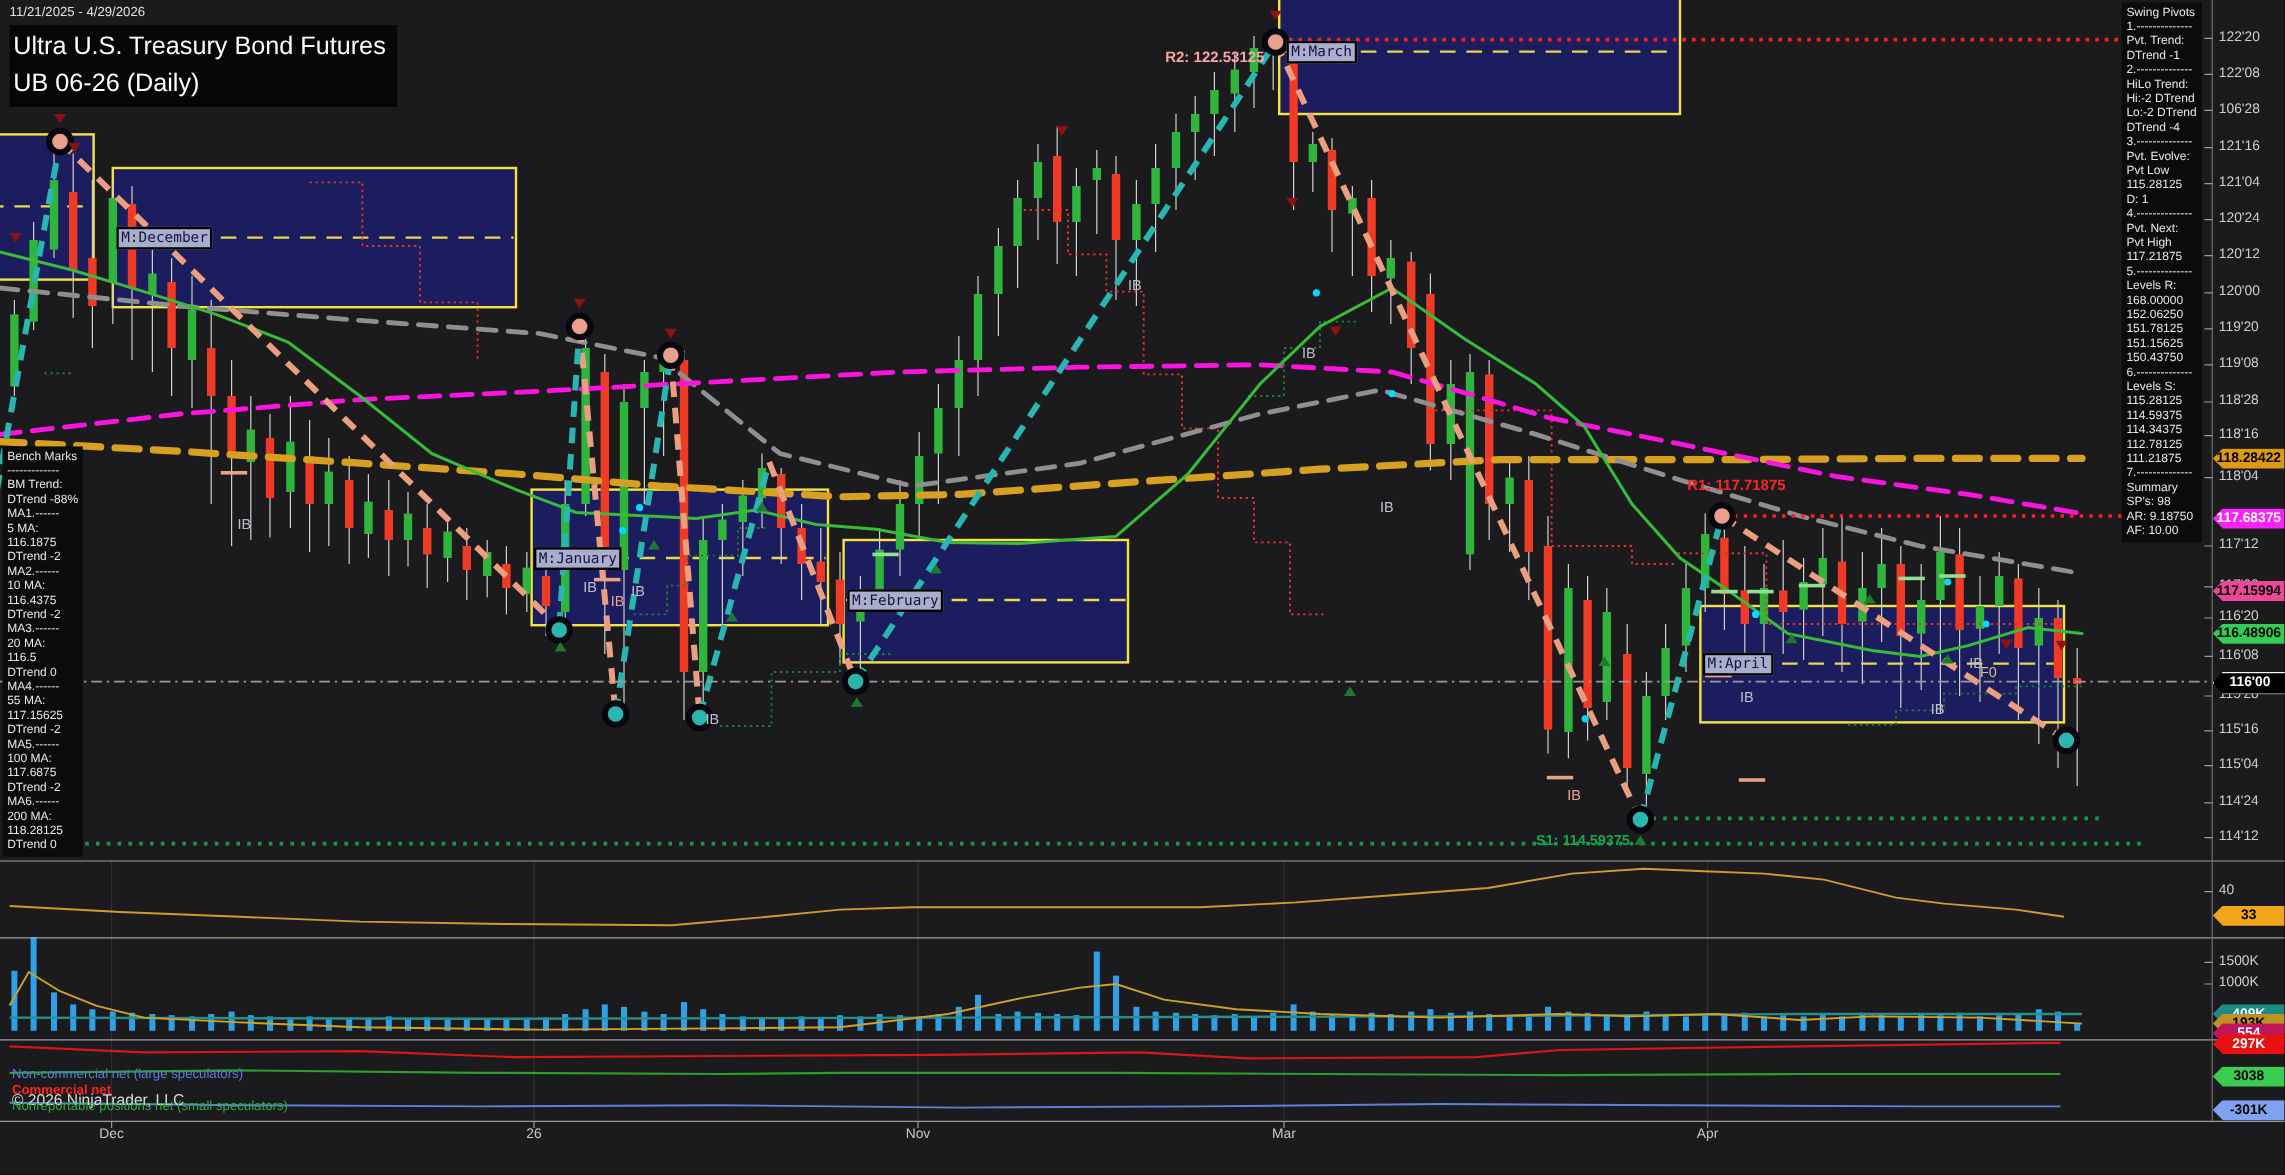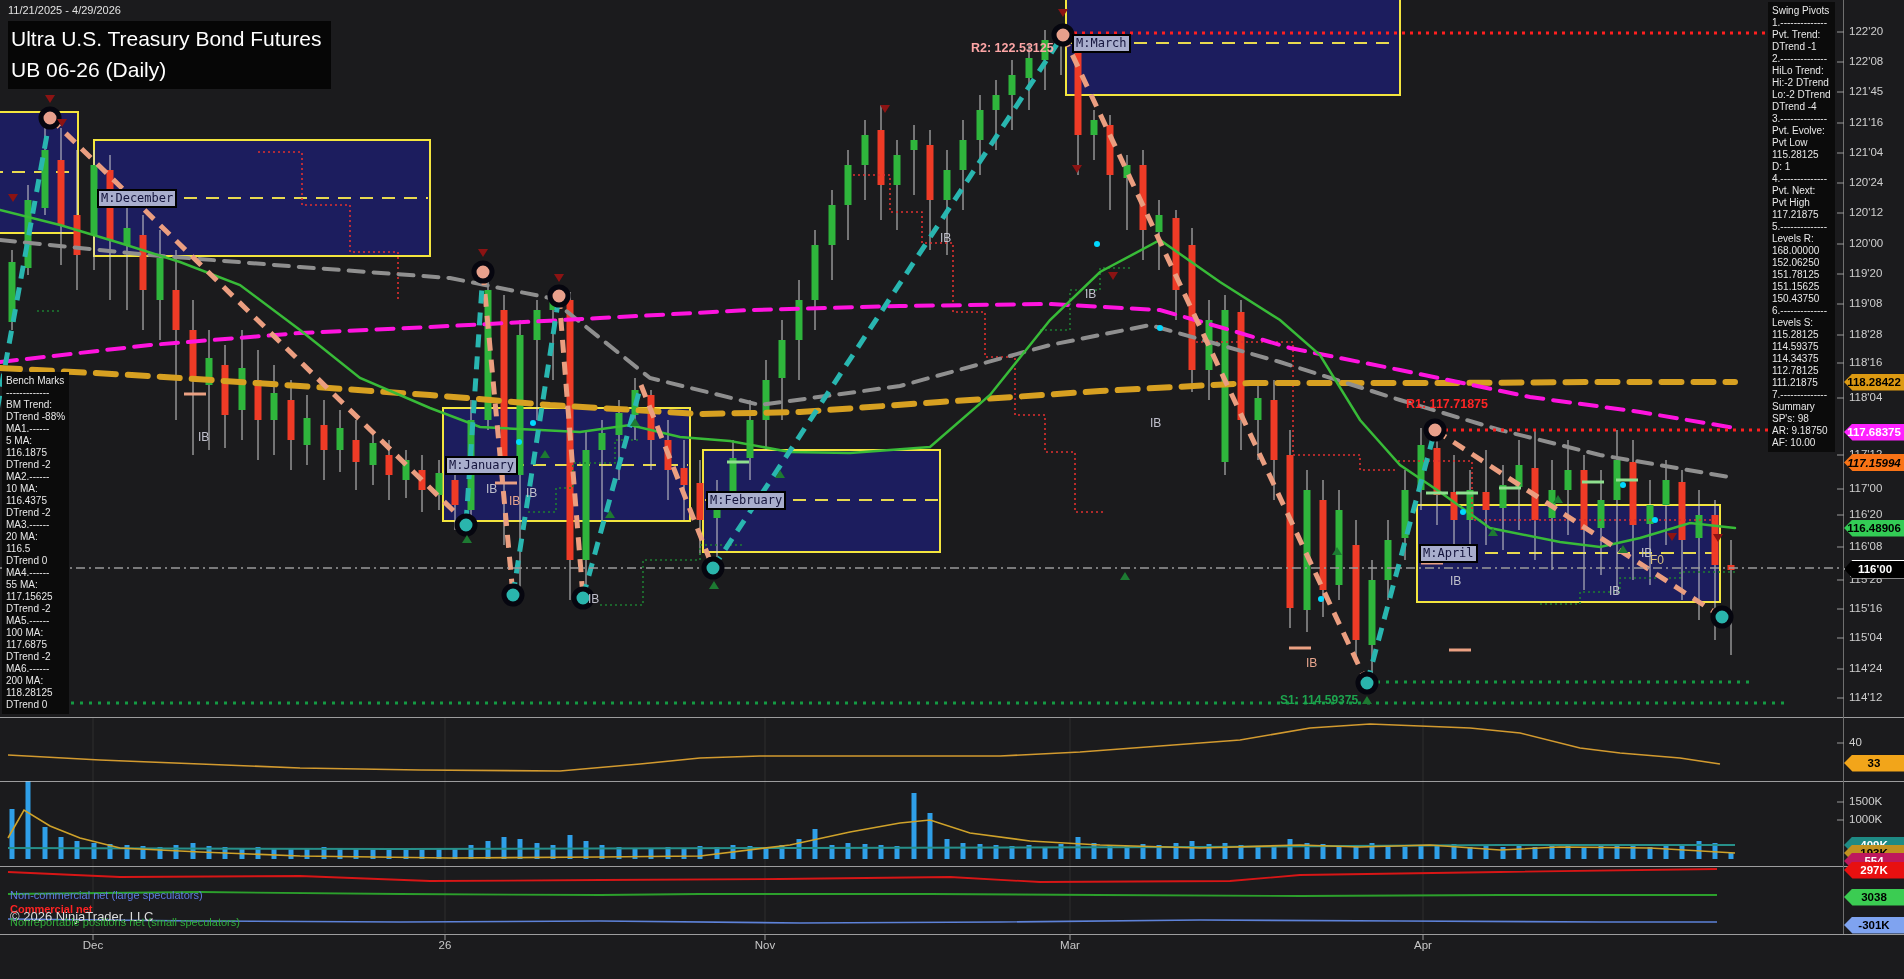--- a/index.html
+++ b/index.html
@@ -546,21 +546,21 @@
     <div id="s1" class="anno">S1: 114.59375</div>
 
     <div id="leg-blue" class="leg">Non-commercial net (large speculators)</div>
     <div id="leg-red" class="leg">Commercial net</div>
     <div id="leg-copy" class="leg">© 2026 NinjaTrader, LLC</div>
     <div id="leg-green" class="leg">Nonreportable positions net (small speculators)</div>
 
     <div id="gen-labels">
         <div class="axlbl" style="top: 25px;">122'20</div>
         <div class="axlbl" style="top: 55px;">122'08</div>
-        <div class="axlbl" style="top: 85px;">121'45</div>
+        <div class="axlbl" style="top: 85px;">106'28</div>
         <div class="axlbl" style="top: 116px;">121'16</div>
         <div class="axlbl" style="top: 146px;">121'04</div>
         <div class="axlbl" style="top: 176px;">120'24</div>
         <div class="axlbl" style="top: 206px;">120'12</div>
         <div class="axlbl" style="top: 237px;">120'00</div>
         <div class="axlbl" style="top: 267px;">119'20</div>
         <div class="axlbl" style="top: 297px;">119'08</div>
         <div class="axlbl" style="top: 328px;">118'28</div>
         <div class="axlbl" style="top: 356px;">118'16</div>
         <div class="axlbl" style="top: 391px; text-align: center;">118'04</div>
@@ -576,21 +576,21 @@
         <div class="axlbl" style="top: 736px;">40</div>
         <div class="axlbl" style="top: 795px;">1500K</div>
         <div class="axlbl" style="top: 813px;">1000K</div>
         <div class="timelbl" style="left: 93px; top: 939px;">Dec</div>
         <div class="timelbl" style="left: 445px; top: 939px;">26</div>
         <div class="timelbl" style="left: 765px; top: 939px;">Nov</div>
         <div class="timelbl" style="left: 1070px; top: 939px;">Mar</div>
         <div class="timelbl" style="left: 1423px; top: 939px;">Apr</div>
         <div class="badge" style="top: 373.5px; background: rgb(221, 154, 18); color: rgb(0, 0, 0);">118.28422</div>
         <div class="badge" style="top: 423.5px; background: rgb(255, 34, 255); color: rgb(255, 255, 255);">117.68375</div>
-        <div class="badge" style="top: 454px; background: #f97316; color: rgb(0, 0, 0); font-style: italic;">117.15994</div>
+        <div class="badge" style="top: 484px; background: #ec4899; color: rgb(0, 0, 0);">117.15994</div>
         <div class="badge" style="top: 519.5px; background: rgb(51, 204, 85); color: rgb(0, 0, 0);">116.48906</div>
         <div class="badge" style="top: 559.5px; background: rgb(0, 0, 0); color: rgb(255, 255, 255); border: 1px solid rgb(255, 255, 255);">116'00</div>
         <div class="badge" style="top: 754.5px; background: rgb(242, 165, 26); color: rgb(0, 0, 0);">33</div>
         <div class="badge" style="top: 836.5px; background: rgb(30, 138, 132); color: rgb(255, 255, 255);">409K</div>
         <div class="badge" style="top: 844.5px; background: rgb(192, 144, 32); color: rgb(0, 0, 0);">193K</div>
         <div class="badge" style="top: 852.5px; background: #be185d; color: rgb(255, 255, 255);">554</div>
         <div class="badge" style="top: 861.5px; background: rgb(232, 16, 16); color: rgb(255, 255, 255);">297K</div>
         <div class="badge" style="top: 888.5px; background: rgb(59, 204, 82); color: rgb(0, 0, 0);">3038</div>
         <div class="badge" style="top: 916.5px; background: rgb(127, 163, 240); color: rgb(0, 0, 0);">-301K</div>
         <div class="iblbl" style="left: 198px; top: 430px; color: rgb(192, 192, 204);">IB</div>

